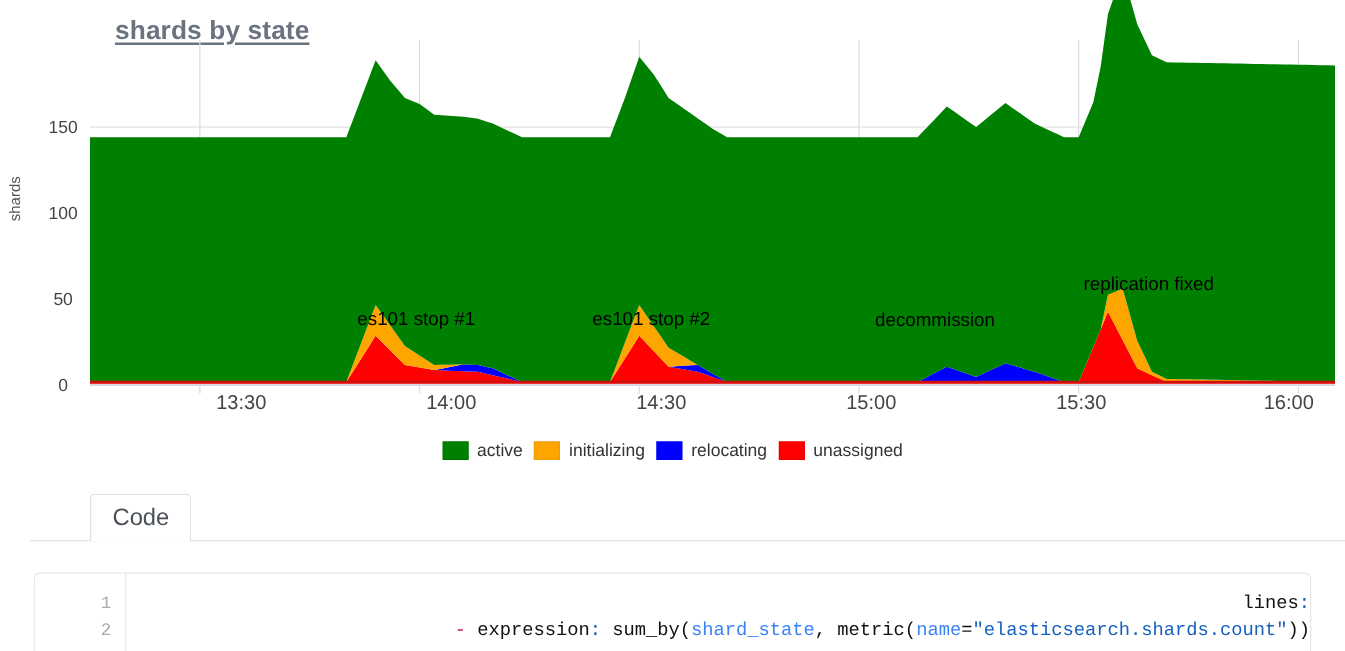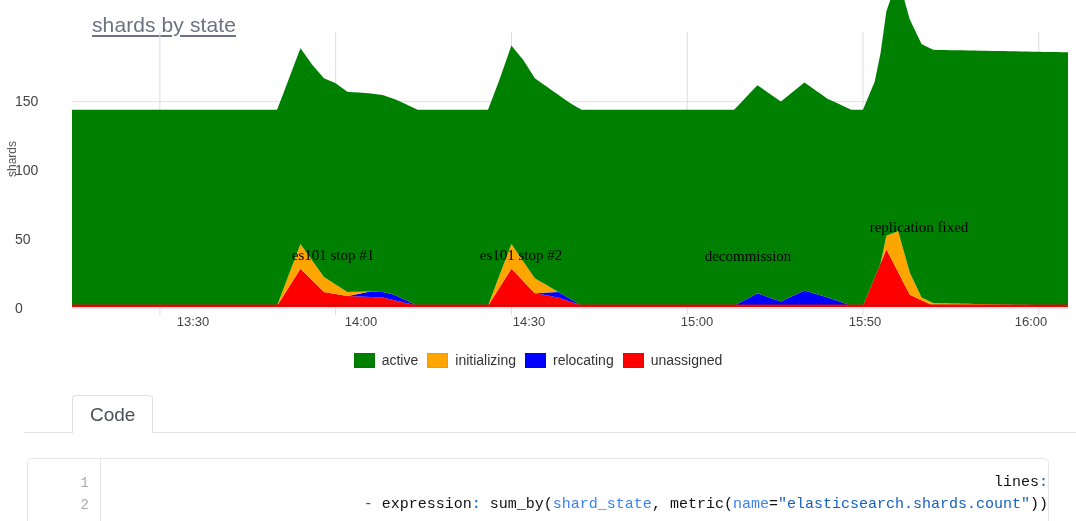--- a/index.html
+++ b/index.html
@@ -13,47 +13,47 @@
   #root { position: relative; width: 1076px; height: 521px; }
 
   
   .chart-wrap { position: absolute; left: 0; top: 0; width: 1076px; height: 345px; }
   .chart-title {
     position: absolute; left: 92px; top: 13px;
     font-size: 21px; color: #6b7280;
     text-decoration: underline; text-underline-offset: 3px;
     letter-spacing: .1px;
     white-space: nowrap;
+    font-weight: bold;
   }
   .y-axis-label {
     position: absolute; left: -18px; top: 152px;
     width: 60px; text-align: center;
     font-size: 12px; color: #555;
     transform: rotate(-90deg);
     transform-origin: center center;
   }
   .ytick {
-    position: absolute; width: 54px; text-align: left;
+    position: absolute; width: 54px; text-align: center;
     font-size: 14px; color: #444;
-    left: 0px;
+    left: 16px;
     padding-left: 15px;
   }
   .xtick {
     position: absolute; top: 314px;
-    font-size: 13px; color: #444;
+    font-size: 16px; color: #444;
     transform: translateX(-50%);
     white-space: nowrap;
   }
   .plot-svg { position: absolute; left: 0; top: 0; }
   .annot {
     position: absolute;
     font-size: 15px; color: #000;
     transform: translateX(-50%);
     white-space: nowrap;
-    font-family: Liberation Serif, serif;
   }
 
   
   .legend {
     position: absolute; left: 0; top: 352px; width: 1076px;
     display: flex; justify-content: center; align-items: center;
     gap: 9px;
   }
   .legend-item { display: flex; align-items: center; gap: 7px; }
   .legend-swatch {
@@ -135,21 +135,21 @@
 
     <div class="ytick" style="top:93px">150</div>
     <div class="ytick" style="top:162px">100</div>
     <div class="ytick" style="top:231px">50</div>
     <div class="ytick" style="top:300px">0</div>
 
     <div class="xtick" style="left:193px">13:30</div>
     <div class="xtick" style="left:361px">14:00</div>
     <div class="xtick" style="left:529px">14:30</div>
     <div class="xtick" style="left:697px">15:00</div>
-    <div class="xtick" style="left:865px">15:50</div>
+    <div class="xtick" style="left:865px">15:30</div>
     <div class="xtick" style="left:1031px">16:00</div>
 
     <svg class="plot-svg" id="plot" width="1076" height="345">
         <g>
           <line x1="72" x2="1068" y1="101.61538461538461" y2="101.61538461538461" stroke="#e2e2e6" stroke-width="1"></line>
           <line x1="159.88235294117646" x2="159.88235294117646" y1="32" y2="315" stroke="#dcdce2" stroke-width="1"></line>
           <line x1="335.6470588235294" x2="335.6470588235294" y1="32" y2="315" stroke="#dcdce2" stroke-width="1"></line>
           <line x1="511.4117647058823" x2="511.4117647058823" y1="32" y2="315" stroke="#dcdce2" stroke-width="1"></line>
           <line x1="687.1764705882354" x2="687.1764705882354" y1="32" y2="315" stroke="#dcdce2" stroke-width="1"></line>
           <line x1="862.9411764705882" x2="862.9411764705882" y1="32" y2="315" stroke="#dcdce2" stroke-width="1"></line>

